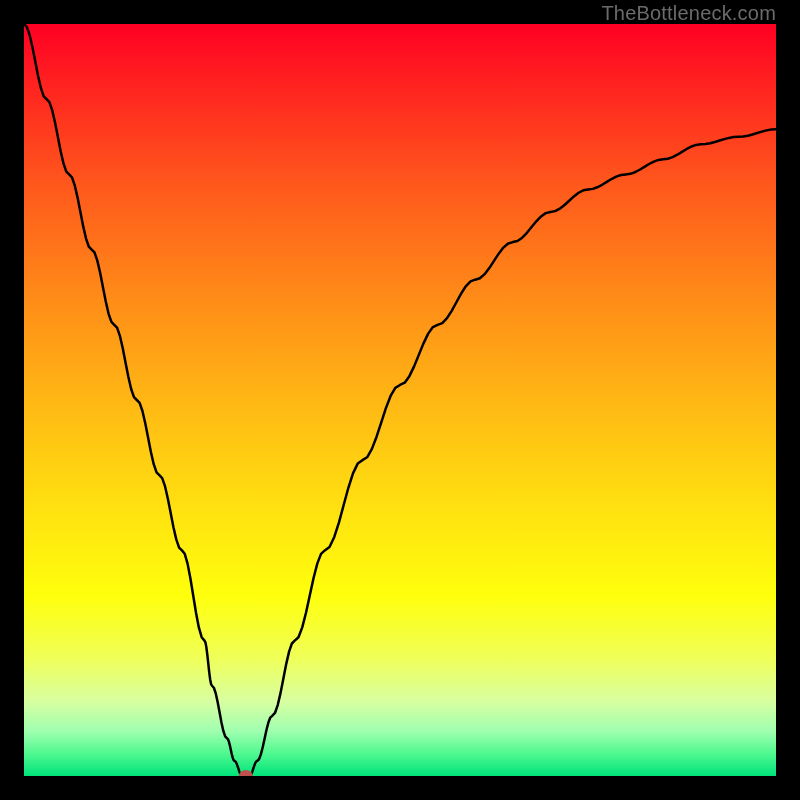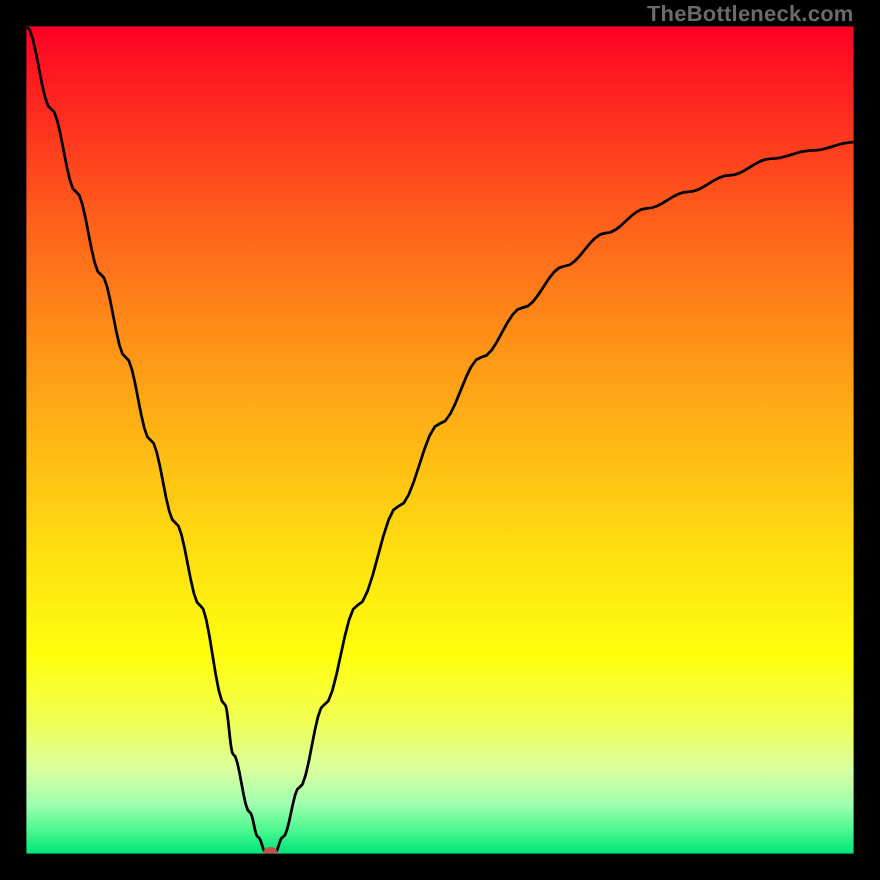--- a/index.html
+++ b/index.html
@@ -41,21 +41,21 @@
       #50f890 97%,
       #00e47a 100%
     );
   }
   .watermark {
     position: absolute;
     top: 2px;
     right: 24px;
     color: #6b6b6b;
     font-size: 20px;
-    font-weight: 700;
+    font-weight: 400;
     letter-spacing: 0.2px;
     user-select: none;
   }
   svg.curve {
     position: absolute;
     top: 0;
     left: 0;
     width: 752px;
     height: 752px;
   }

